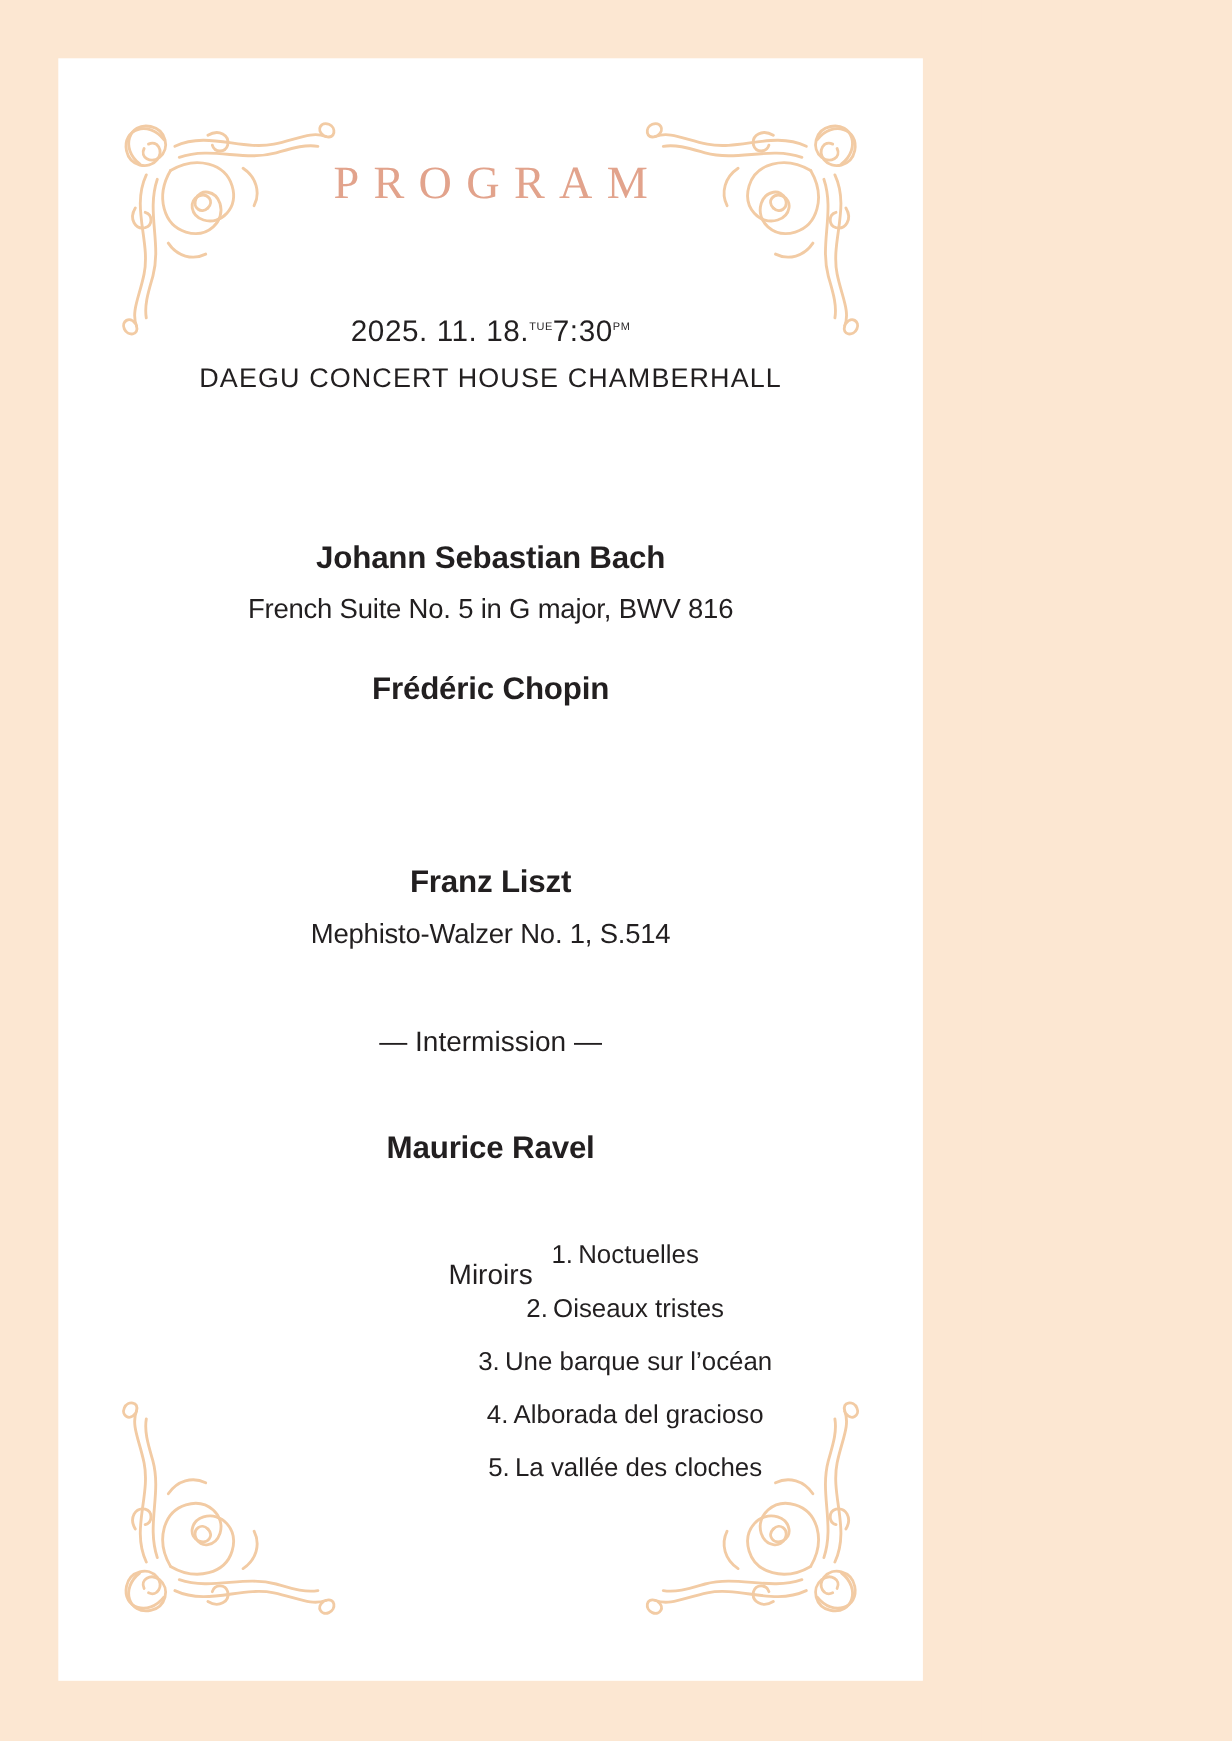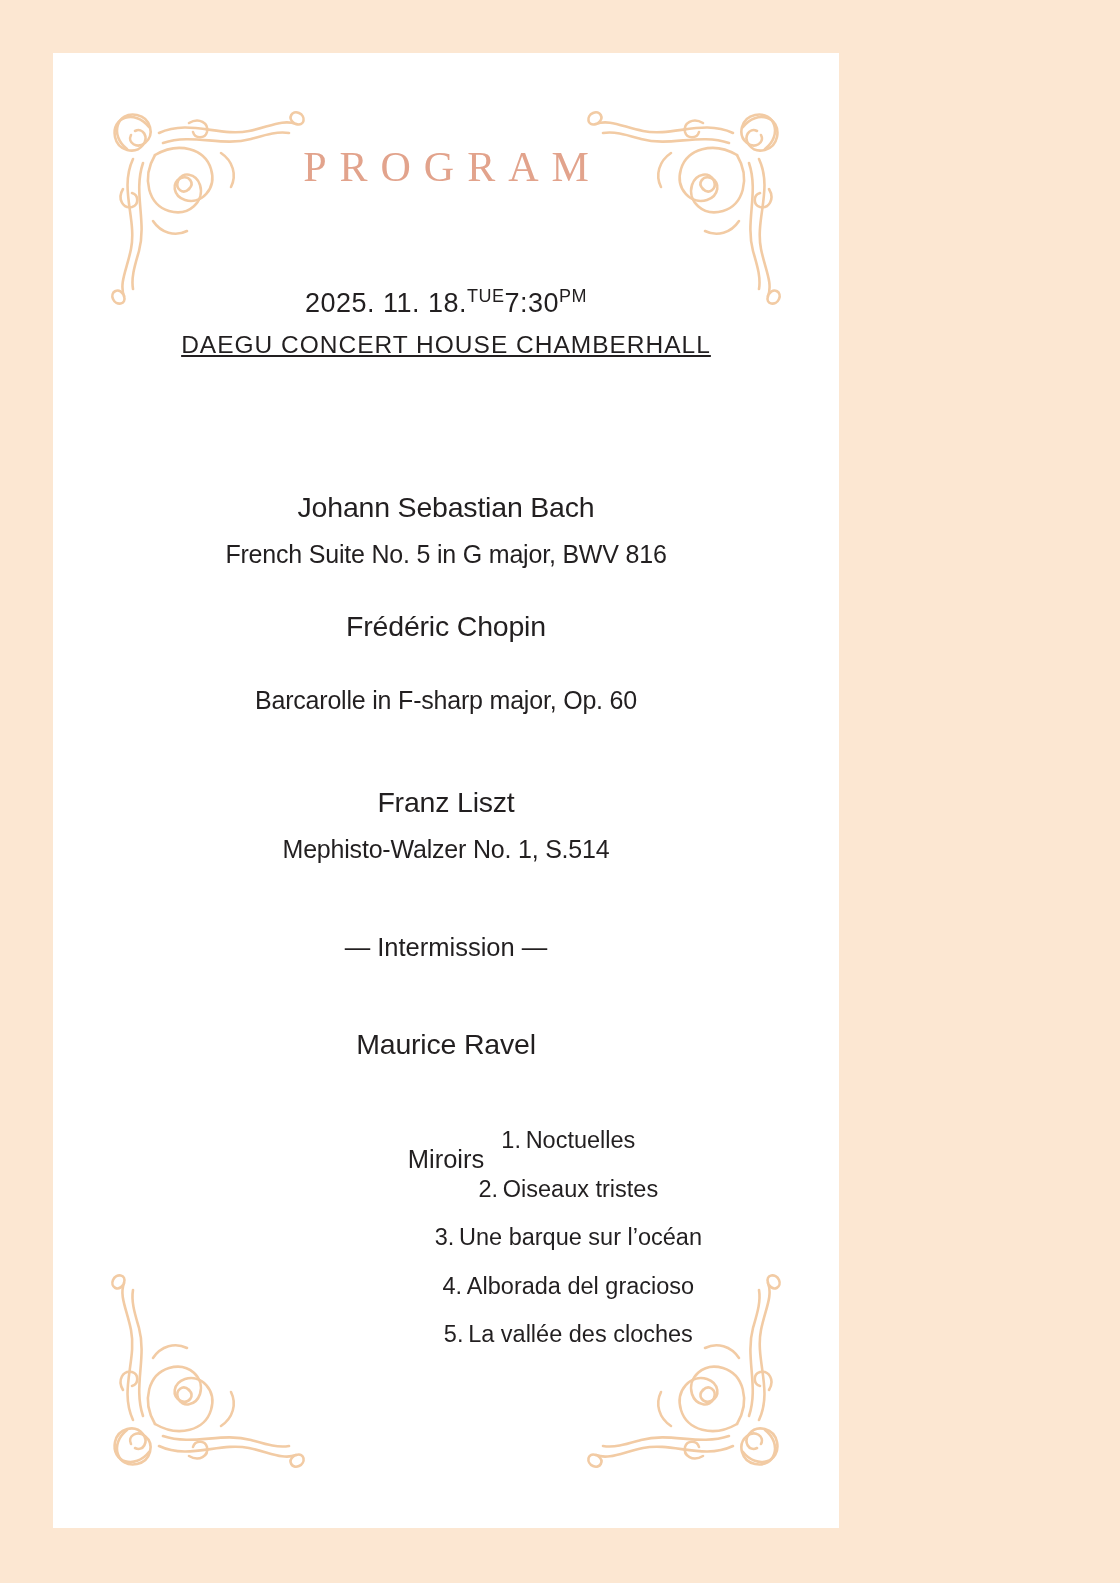--- a/index.html
+++ b/index.html
@@ -26,24 +26,24 @@
   .fl-br{right:93px;bottom:97px;transform:scale(-1,-1);}
   .line{position:absolute;left:0;right:0;text-align:center;line-height:1.15;}
   .title{
     top:143px;
     font-family:"Liberation Serif","DejaVu Serif",serif;
     font-weight:400;font-size:42px;
     letter-spacing:13px;padding-left:13px;
     color:var(--title);
   }
   .date-line{top:286px;font-size:27px;letter-spacing:0.5px;}
-  .date-line sup{font-size:18px;vertical-align:super;letter-spacing:0.5px;}
+  .date-line sup{font-size:10px;vertical-align:super;letter-spacing:0.5px;}
   .time{}
-  .venue{top:331px;font-size:24.5px;letter-spacing:1px;text-decoration:underline;}
-  .composer{font-weight:400;font-size:28.5px;letter-spacing:-0.2px;}
+  .venue{top:331px;font-size:24.5px;letter-spacing:1px;}
+  .composer{font-weight:700;font-size:28.5px;letter-spacing:-0.2px;}
   .piece{font-size:25px;letter-spacing:-0.2px;}
   .intermission{top:933px;font-size:25.5px;}
   .work-title{top:1117px;font-size:25.5px;margin-top:28px;}
   .movements{
     position:absolute;left:430px;top:1116px;
     font-size:23.5px;line-height:48.6px;text-align:center;
   }
   .mv-row{white-space:nowrap;}
   .mv-num{display:inline-block;min-width:29px;}
 </style>
@@ -90,21 +90,20 @@
   <h1 class="line title">PROGRAM</h1>
 
   <div class="line date-line"><span>2025. 11. 18.</span><sup>TUE</sup><span class="time">7:30</span><sup>PM</sup></div>
 
   <div class="line venue">DAEGU CONCERT HOUSE CHAMBERHALL</div>
 
   <div class="line composer" style="top:491px">Johann Sebastian Bach</div>
   <div class="line piece" style="top:540px">French Suite No. 5 in G major, BWV 816</div>
 
   <div class="line composer" style="top:610px">Frédéric Chopin</div>
-  <div class="line piece" style="top:686px">Barcarolle in F-sharp major, Op. 60</div>
 
   <div class="line composer" style="top:786px">Franz Liszt</div>
   <div class="line piece" style="top:835px">Mephisto-Walzer No. 1, S.514</div>
 
   <div class="line intermission">— Intermission —</div>
 
   <div class="line composer" style="top:1028px">Maurice Ravel</div>
   <div class="line work-title">Miroirs</div>
 
   <div class="movements">

